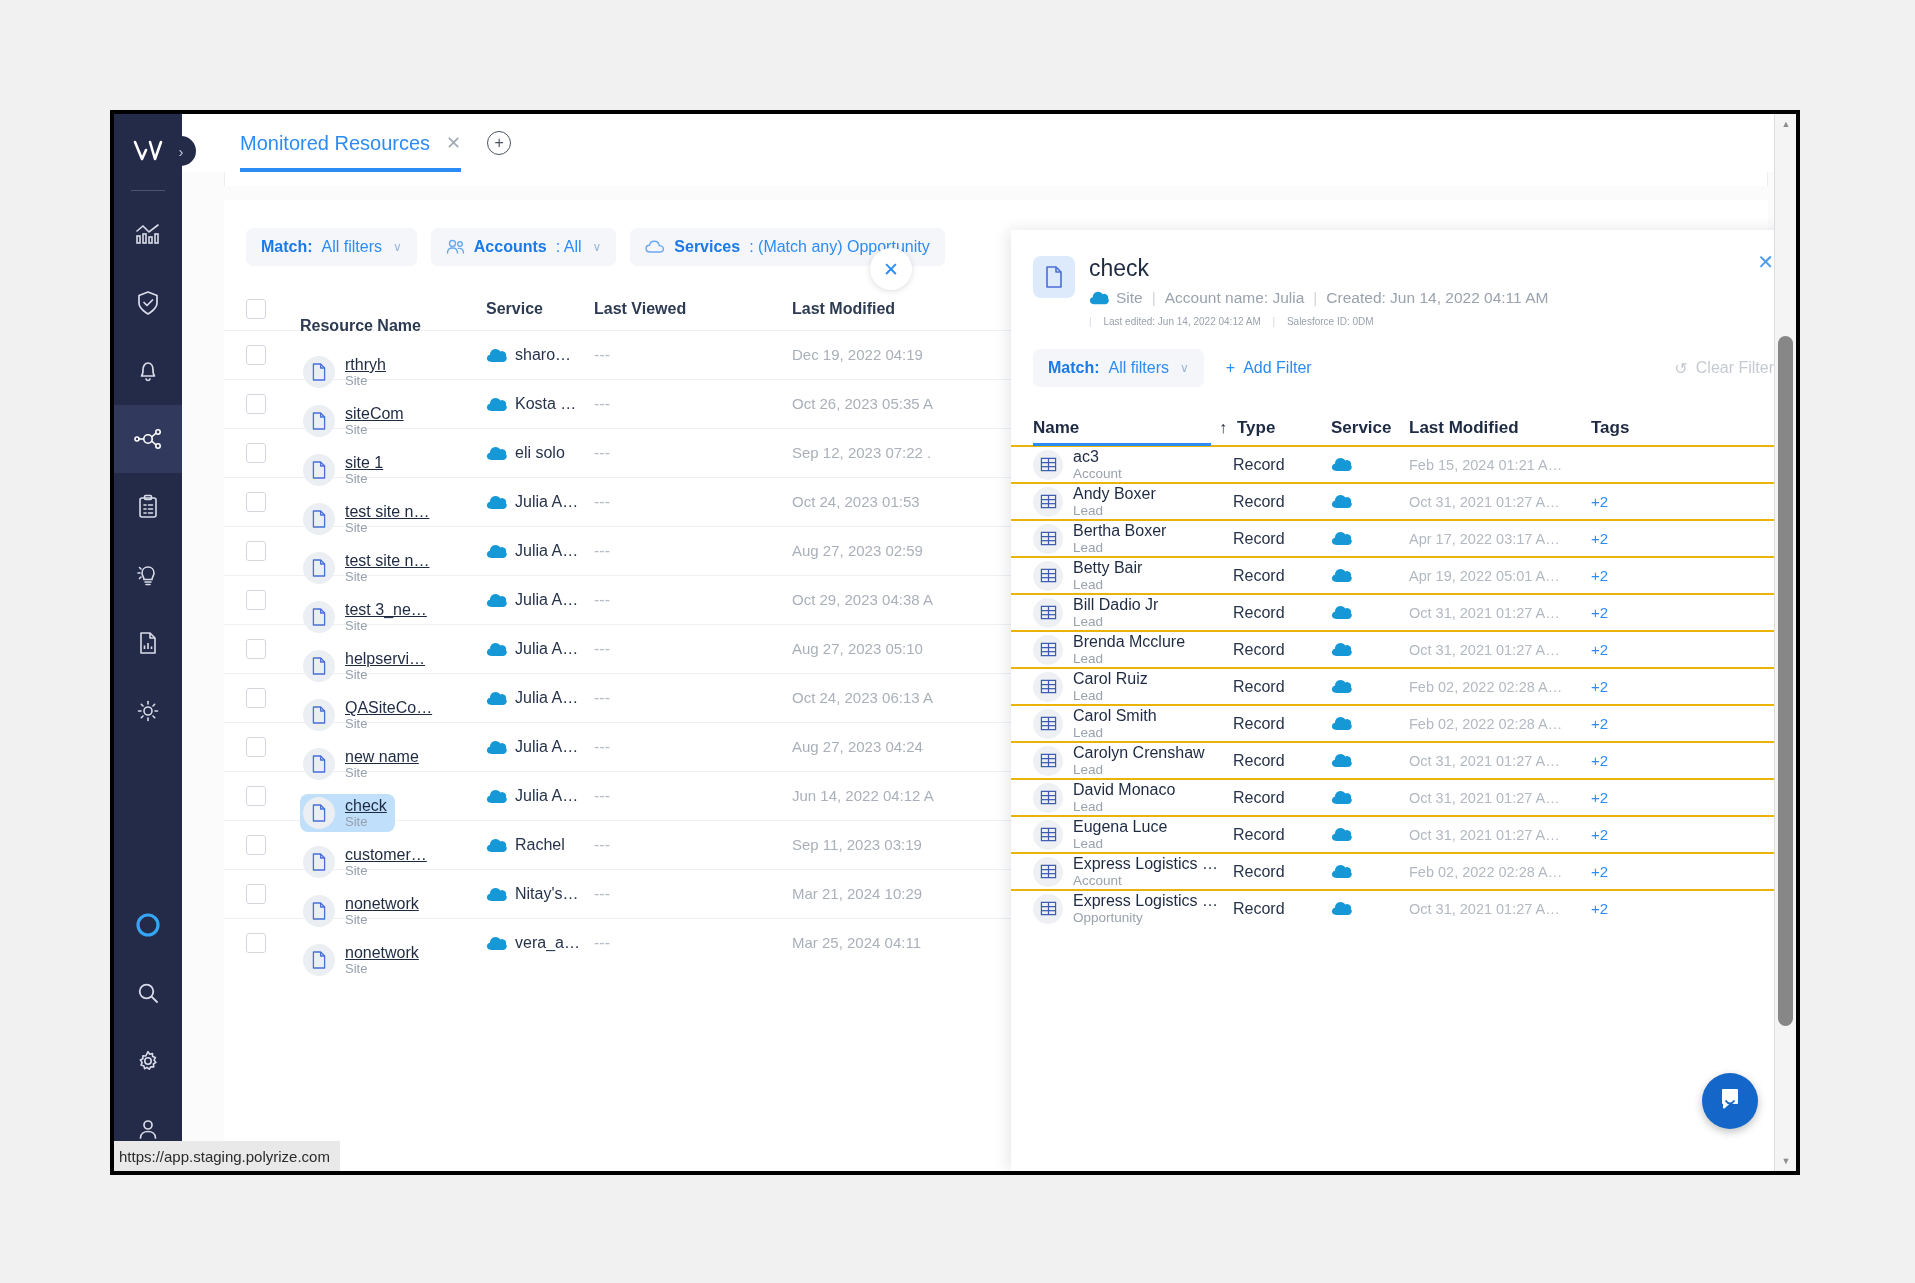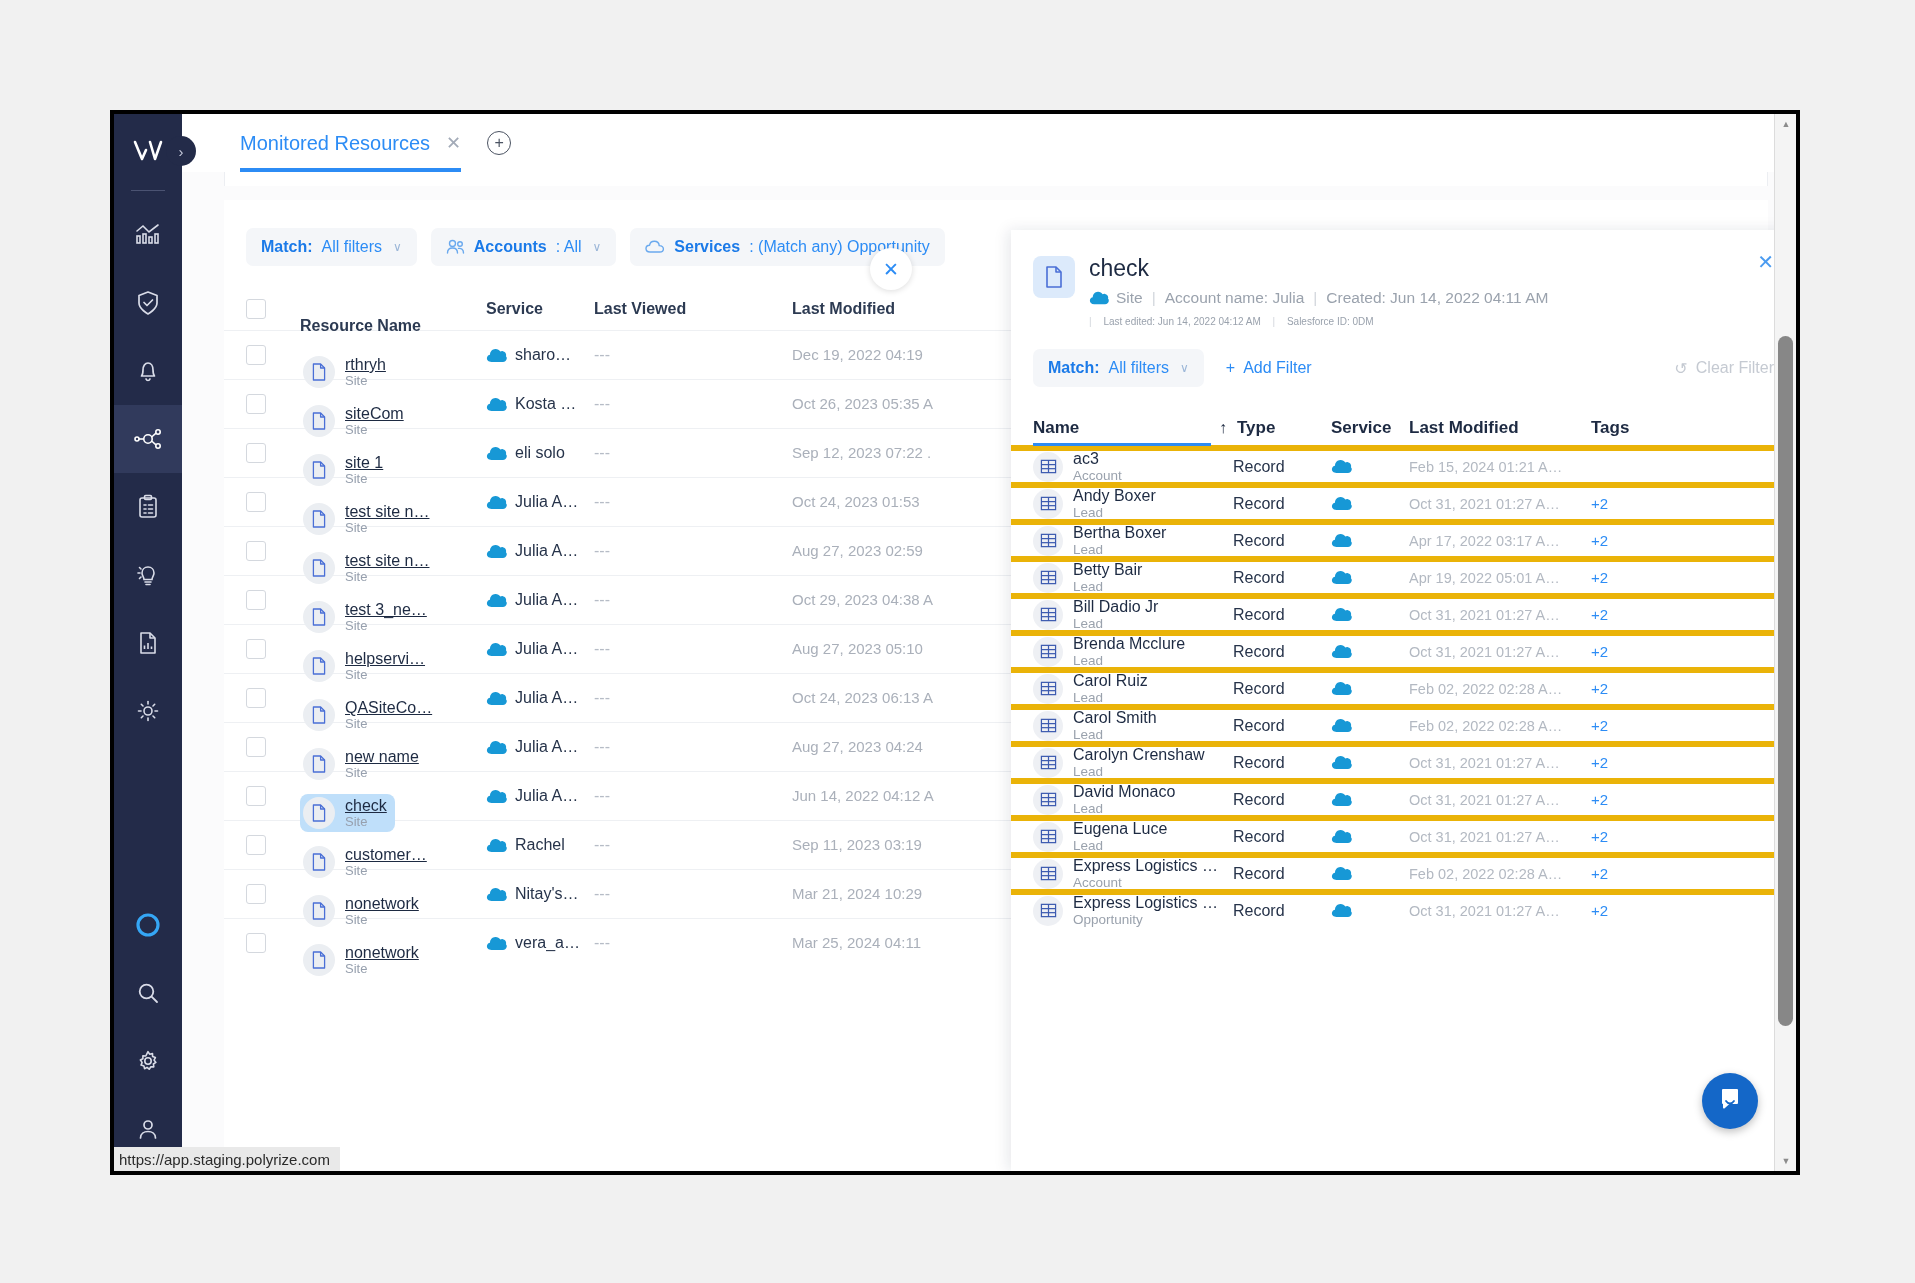--- a/index.html
+++ b/index.html
@@ -177,21 +177,21 @@
   }
 
   .pfilter { display: flex; align-items: center; gap: 22px; padding: 22px 22px 0 22px; }
   .addfilter { display: flex; align-items: center; gap: 8px; color: #2c8cf5; font-size: 16px; cursor: pointer; }
   .clearfilter { margin-left: auto; display: flex; align-items: center; gap: 8px; color: #c5cad2; font-size: 16px; cursor: pointer; }
 
   
   .ptable { margin-top: 24px; }
   .prow {
     display: flex; align-items: center; height: 37px;
-    border-top: 6px solid #eab308; padding-left: 22px;
+    border-top: 2px solid #eab308; padding-left: 22px;
   }
   .phead { height: 34px; border-top: none; position: relative; }
   .phead .pcell { font-size: 17px; font-weight: 700; color: #1d2a42; }
   .phead-underline { position: absolute; left: 22px; width: 178px; bottom: -1px; height: 3px; background: #2c8cf5; }
   .p-name { width: 200px; flex: 0 0 200px; display: flex; align-items: center; gap: 10px; }
   .p-sortarrow { margin-left: -14px; color: #1d2a42; font-size: 16px; }
   .p-type { width: 98px; flex: 0 0 98px; }
   .p-svc  { width: 78px; flex: 0 0 78px; display: flex; align-items: center; }
   .p-mod  { width: 182px; flex: 0 0 182px; }
   .p-tags { flex: 1 1 auto; }
@@ -219,21 +219,21 @@
   
   .chat-fab {
     position: absolute; right: 38px; bottom: 42px;
     width: 56px; height: 56px; border-radius: 50%;
     background: #1467c8; display: flex; align-items: center; justify-content: center;
     box-shadow: 0 3px 9px rgba(0,0,0,.25); z-index: 20; cursor: pointer;
   }
 
   
   .statusbar {
-    position: absolute; left: -5px; bottom: 0; height: 24px;
+    position: absolute; left: -5px; bottom: 0; height: 30px;
     background: #e9e9e9; color: #2b2b2b; font-size: 15px;
     display: flex; align-items: center; padding: 0 10px; z-index: 30;
     white-space: nowrap; overflow: hidden;
   }
 
   
   .browser-scroll {
     position: absolute; right: 0; top: 0; bottom: 0; width: 22px;
     background: #f4f4f4; border-left: 1px solid #dcdcdc; z-index: 40;
   }

